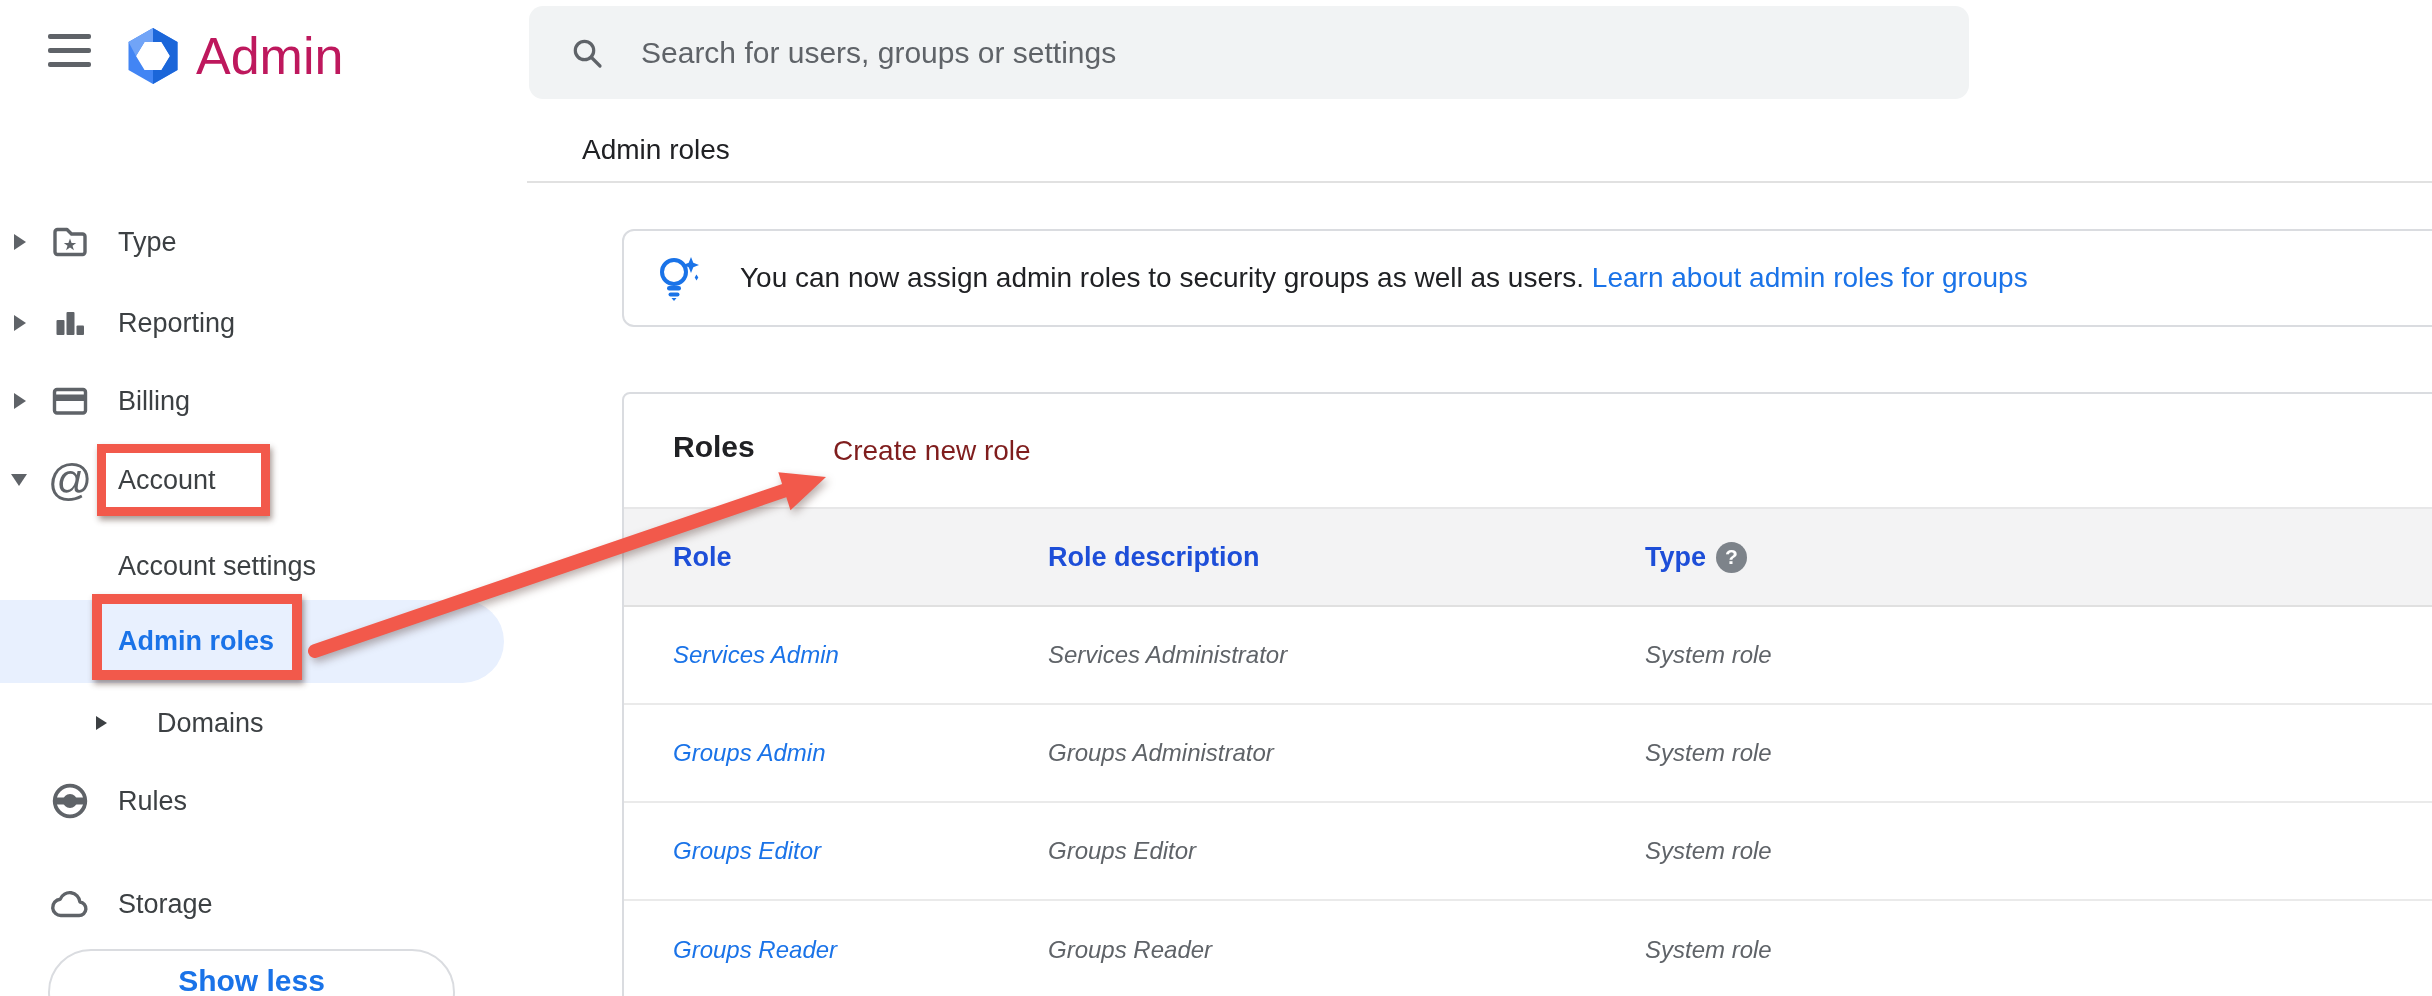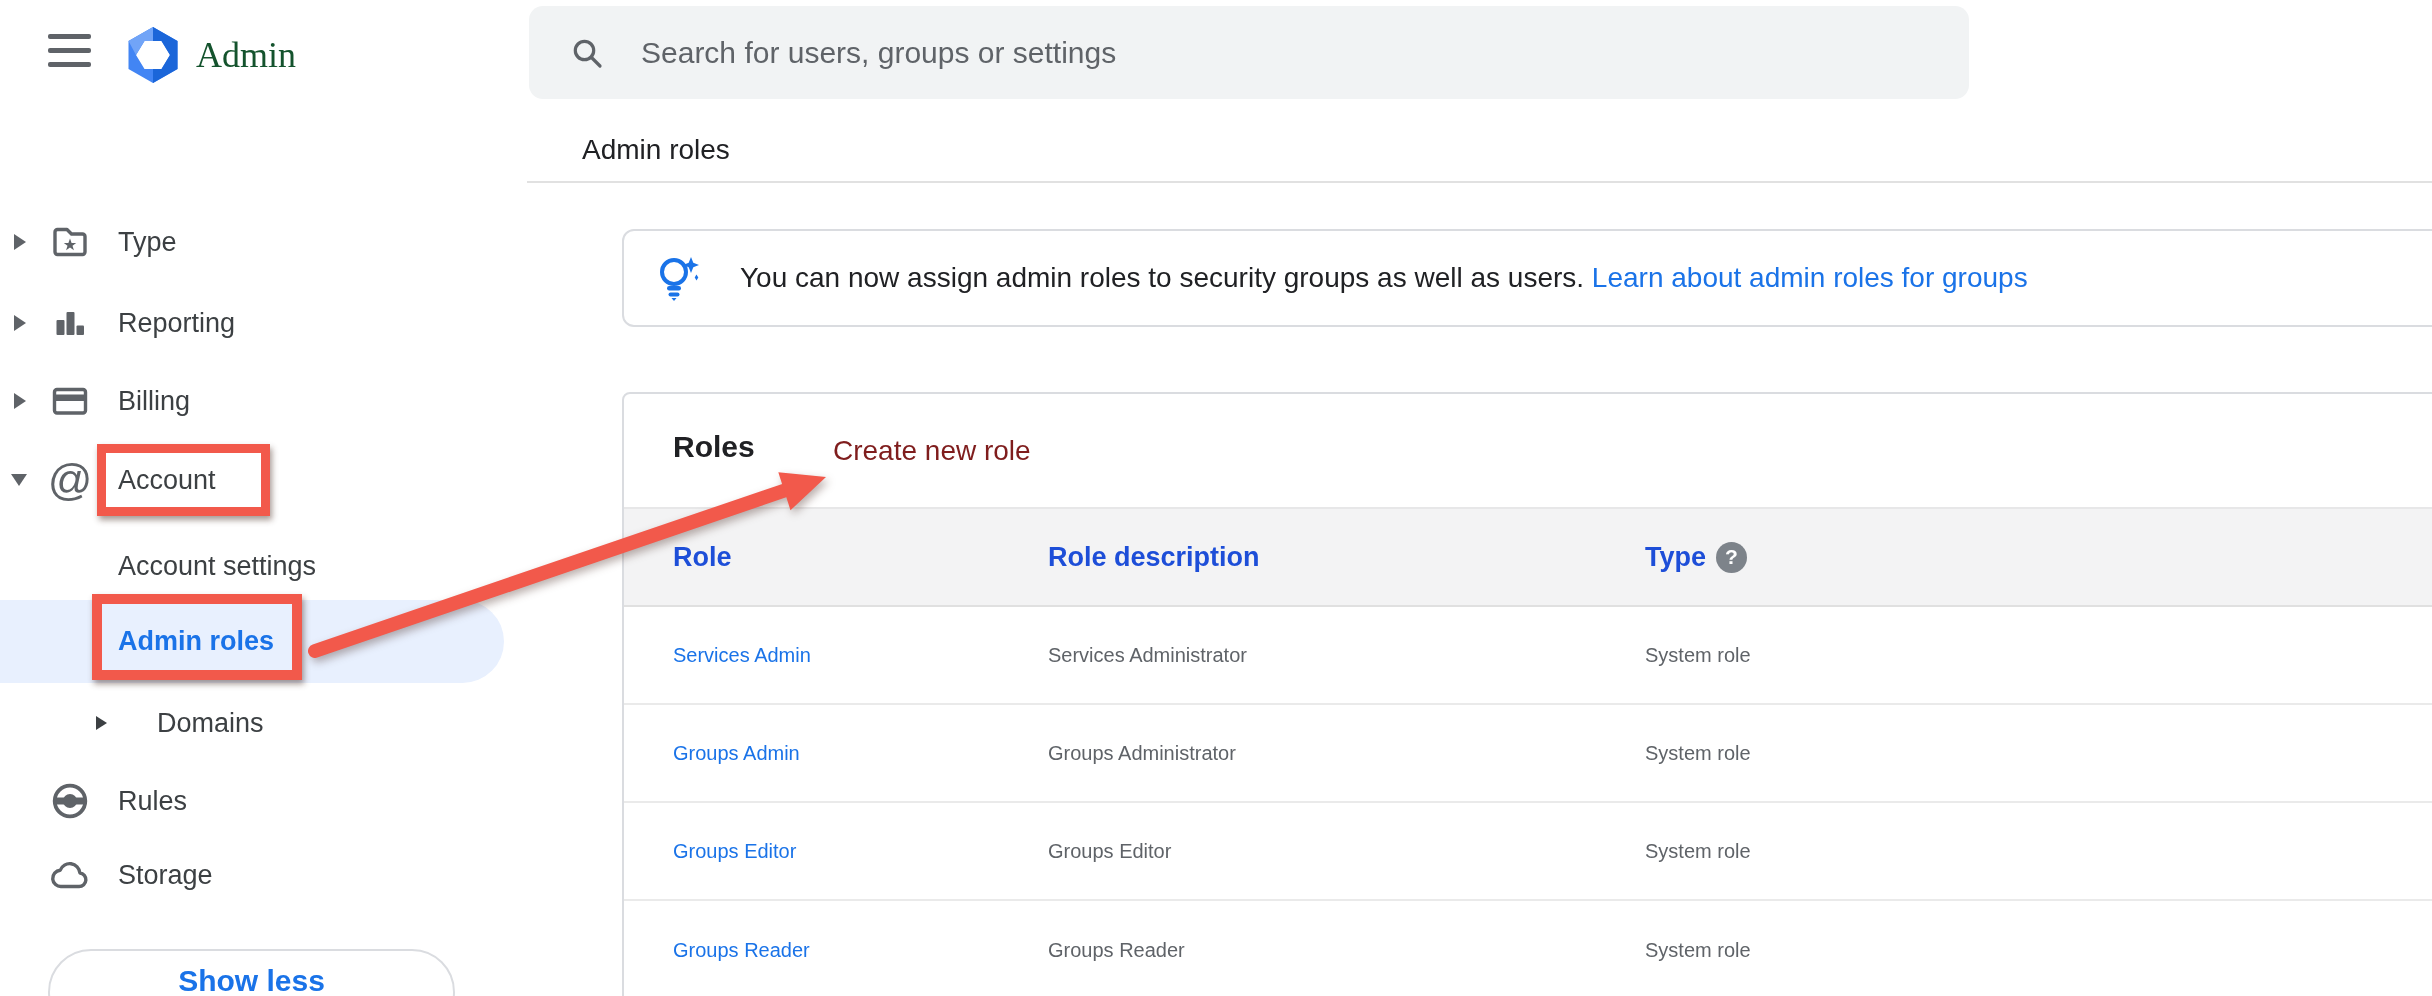--- a/index.html
+++ b/index.html
@@ -5,21 +5,21 @@
   * { margin:0; padding:0; box-sizing:border-box; }
   html,body { width:2432px; height:996px; overflow:hidden; background:#fff;
               font-family:"Liberation Sans", sans-serif; }
   .screen { position:relative; width:2432px; height:996px; background:#fff; overflow:hidden; }
 
   
   .menu-btn { position:absolute; left:48px; top:34px; width:43px; height:33px;
               display:flex; flex-direction:column; justify-content:space-between; cursor:pointer; }
   .menu-btn .bar { height:5px; width:43px; background:#5f6368; border-radius:2px; }
   .logo { position:absolute; left:124px; top:26px; display:flex; align-items:center; gap:14px; }
-  .logo-text { font-size:36px; color:#14532d; letter-spacing:0;font-family:Liberation Serif, serif; }
+  .logo-text { font-size:52px; color:#be185d; letter-spacing:0; }
 
   .searchbar { position:absolute; left:529px; top:6px; width:1440px; height:93px;
                background:#f1f3f4; border-radius:14px; display:flex; align-items:center; }
   .searchbar svg { margin-left:42px; flex:0 0 auto; }
   .searchbar input { border:none; outline:none; background:transparent; margin-left:38px;
                      font-size:30px; color:#202124; width:1200px;
                      font-family:"Liberation Sans", sans-serif; }
   .searchbar input::placeholder { color:#5f6368; opacity:1; }
 
   .breadcrumb { position:absolute; left:582px; top:134px; font-size:28px; color:#202124; }
@@ -41,21 +41,21 @@
                  text-decoration:none; cursor:pointer; }
   .thead { position:absolute; left:0; top:113px; width:100%; height:100px; background:#f3f3f4;
            border-top:2px solid #e7e7e8; border-bottom:2px solid #e0e0e0; }
   .thead .th { position:absolute; top:0; height:100%; display:flex; align-items:center;
                font-size:27px; color:#1d4ed8; font-weight:700; }
   .th-role { left:49px; } .th-desc { left:424px; } .th-type { left:1021px; }
   .help-badge { position:absolute; left:1092px; top:0; height:100%; display:flex; align-items:center; cursor:pointer; }
   .help-badge .circle { width:31px; height:31px; border-radius:50%; background:#7d838a; color:#fff;
                         font-size:21px; font-weight:700; display:flex; align-items:center; justify-content:center; }
   .trow { position:absolute; left:0; width:100%; height:98px; border-bottom:2px solid #eaeaea; }
-  .trow .td { position:absolute; top:0; height:100%; display:flex; align-items:center; font-size:20px; }
+  .trow .td { position:absolute; top:0; height:100%; display:flex; align-items:center; font-size:24px;font-style:italic; }
   .td-role { left:49px; color:#1a73e8; cursor:pointer; }
   .td-desc { left:424px; color:#5f6368; }
   .td-type { left:1021px; color:#5f6368; }
 
   
   .nav-row { position:absolute; left:0; width:507px; height:56px; cursor:pointer; }
   .nav-row .tri-r { position:absolute; left:14px; top:50%; transform:translateY(-50%);
                     width:0; height:0; border-left:12px solid #5f6368;
                     border-top:8px solid transparent; border-bottom:8px solid transparent; }
   .nav-row .tri-d { position:absolute; left:11px; top:50%; transform:translateY(-50%);
@@ -220,21 +220,21 @@
 
   <div class="nav-row" style="top:773px;">
     <svg class="nicon" viewBox="0 0 44 44">
       <circle cx="22" cy="22" r="15.3" fill="none" stroke="#5f6368" stroke-width="3.8"></circle>
       <line x1="8" y1="22" x2="36" y2="22" stroke="#5f6368" stroke-width="7"></line>
       <circle cx="22" cy="22" r="7" fill="#5f6368"></circle>
     </svg>
     <span class="nlabel">Rules</span>
   </div>
 
-  <div class="nav-row" style="top:847px;">
+  <div class="nav-row" style="top:876px;">
     <svg class="nicon" viewBox="0 0 44 44">
       <path d="M13.5 33.5 h17.5 a6.8 6.8 0 0 0 0.9 -13.55 a10.2 10.2 0 0 0 -19.7 -2.7 a7.6 7.6 0 0 0 1.3 16.25 Z" fill="none" stroke="#5f6368" stroke-width="3.4" stroke-linejoin="round"></path>
     </svg>
     <span class="nlabel">Storage</span>
   </div>
 
   <div class="show-less">
     <span>Show less</span>
   </div>
 

